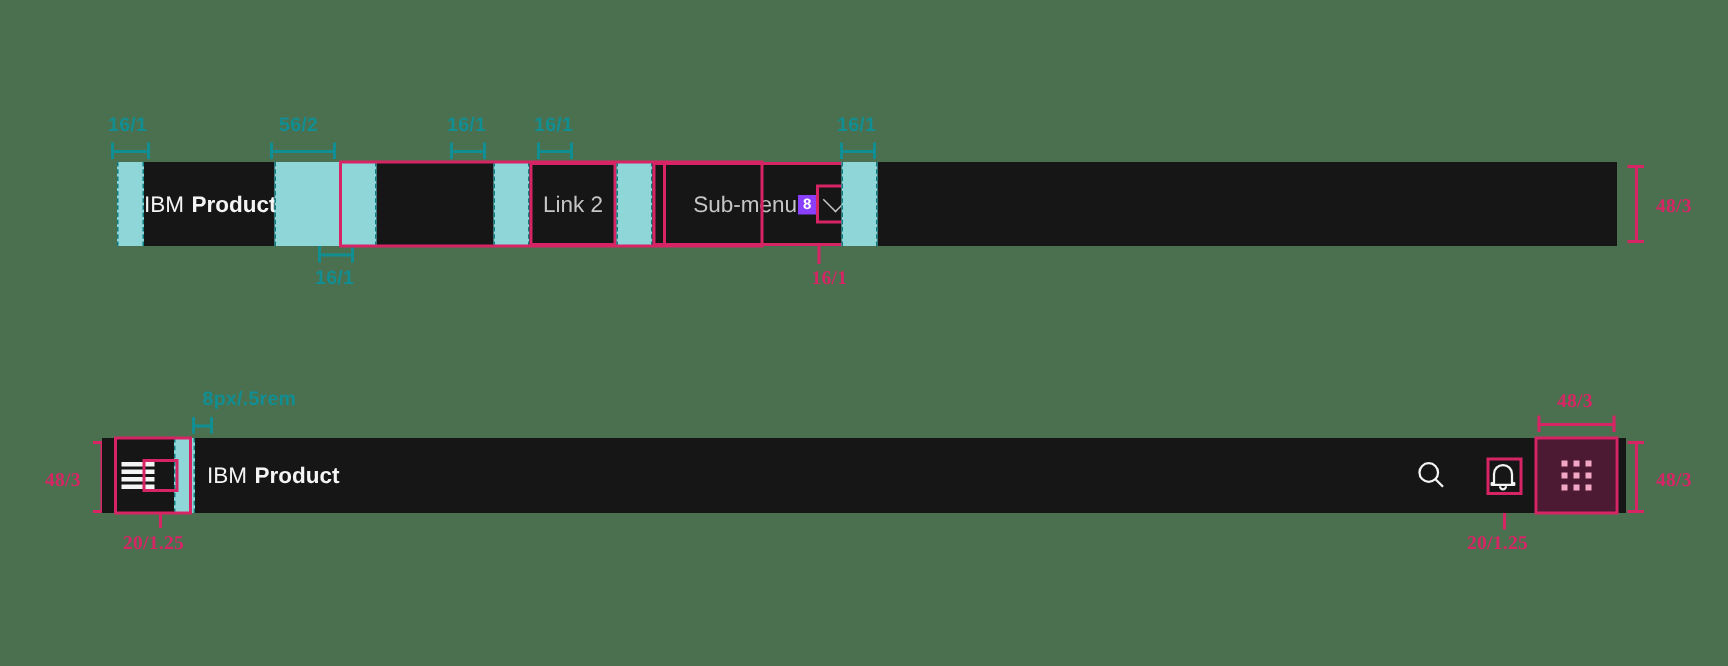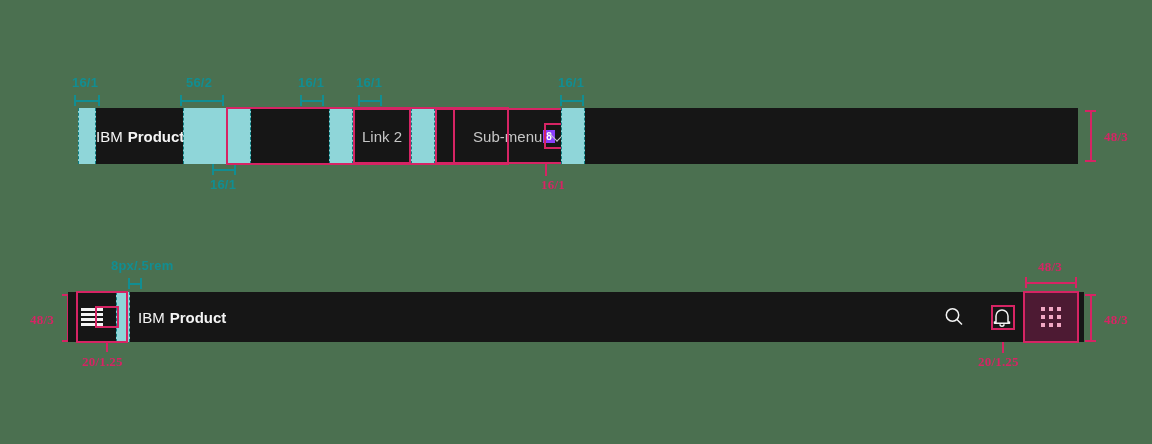--- a/index.html
+++ b/index.html
@@ -213,35 +213,35 @@
     <div class="navlink outlined" style="left:275px;width:58px;">
       <span>Link 2</span>
     </div>
 
     <div class="spacer" style="left:333px;top:0;width:24px;height:56px;"></div>
 
     <div class="navlink outlined" style="left:357px;width:78px;">
       <span>Link 3</span>
     </div>
 
-    <div class="navlink outlined" style="left:375px;width:122px;">
+    <div class="navlink outlined" style="left:364px;width:122px;">
       <span>Sub-menu</span>
         <span class="submenu-badge">8</span>
     </div>
 
     <div class="chev-box" style="left:466px;top:15px;width:25px;height:26px;">
       <span class="chev"></span>
     </div>
 
     <div class="spacer" style="left:483px;top:0;width:24px;height:56px;"></div>
   </div>
 
   <div class="outline" style="left:226px;top:107px;width:283px;height:58px;"></div>
 
-  <div class="ann-label ann-teal" style="left:111px;top:259px;">8px/.5rem</div>
+  <div class="ann-label ann-teal" style="left:135px;top:259px;">8px/.5rem</div>
   <div class="hmeasure m-teal" style="left:128px;top:278px;width:14px;">
       <i></i>
     </div>
 
   <div class="vmeasure" style="left:62px;top:294px;height:48px;">
       <i></i>
     </div>
   <div class="ann-label ann-pink" style="left:30px;top:313px;">48/3</div>
 
   <div class="leader" style="left:106px;top:330px;height:22px;"></div>

